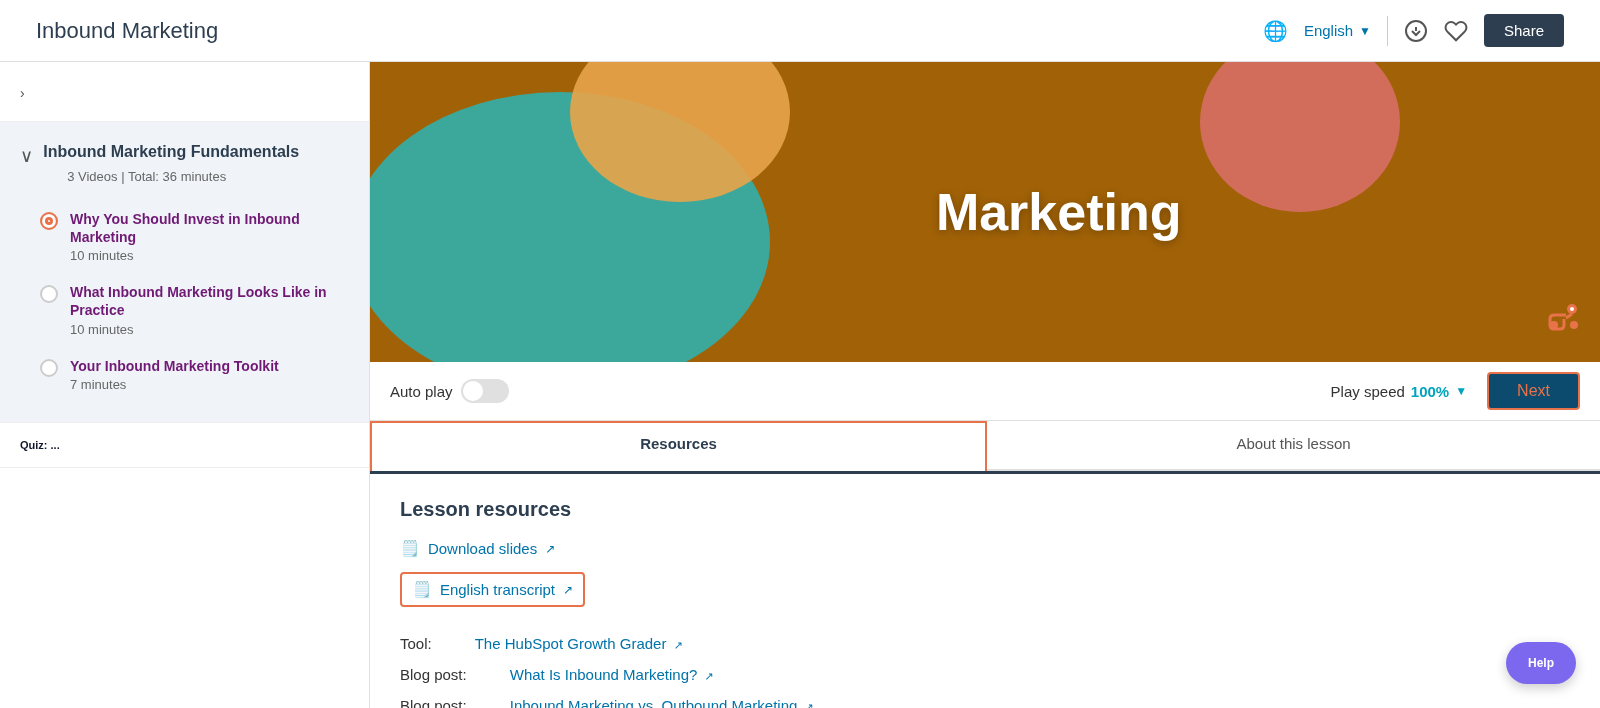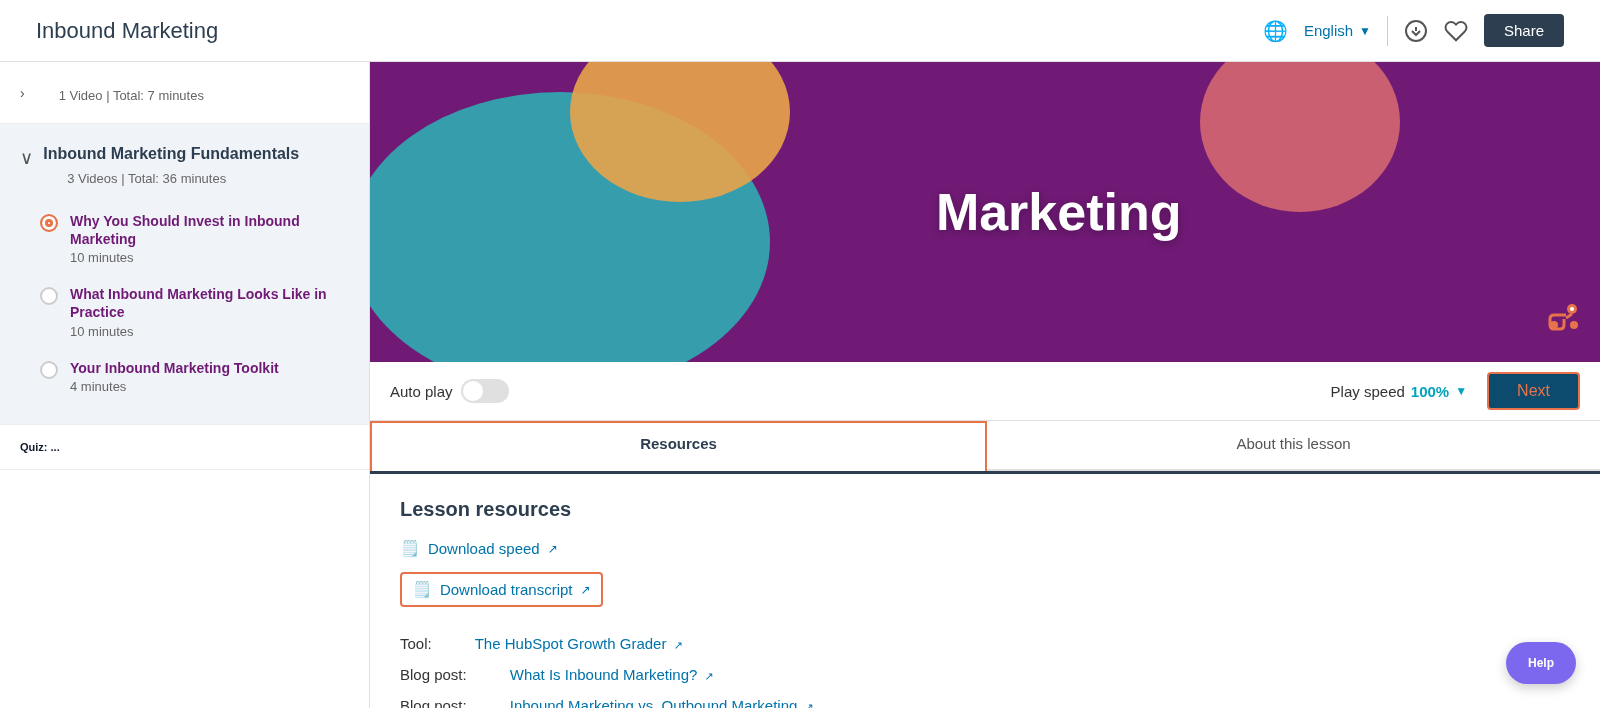--- a/index.html
+++ b/index.html
@@ -87,21 +87,21 @@
       font-size: 13px; color: #666; margin-top: 2px;
     }
 
     
     .content {
       flex: 1; overflow-y: auto; display: flex; flex-direction: column;
     }
 
     
     .video-container {
-      position: relative; background: #701a75; flex-shrink: 0;
+      position: relative; background: #a16207; flex-shrink: 0;
       height: 300px; overflow: hidden; text-decoration: underline;
     }
     .video-bg {
       width: 100%; height: 100%; position: relative;
     }
     .video-blob-teal {
       position: absolute; bottom: -30px; left: -20px;
       width: 420px; height: 300px; border-radius: 50%;
       background: #2ab5b5; opacity: 0.85;
     }
@@ -220,21 +220,20 @@
 </div>
 
 <div class="main">
 
   <div class="sidebar">
 
     <div class="sidebar-section">
       <div class="sidebar-section-header">
         <span class="chevron">›</span>
         <div>
-          <div class="section-meta">1 Video | Total: 7 minutes</div>
         </div>
       </div>
     </div>
 
     <div class="sidebar-section active">
       <div class="sidebar-section-header">
         <span class="chevron" style="font-size:18px;">∨</span>
         <div>
           <div class="section-title">Inbound Marketing Fundamentals</div>
           <div class="section-meta">3 Videos | Total: 36 minutes</div>
@@ -256,21 +255,21 @@
           <div class="lesson-info">
             <div class="lesson-name">What Inbound Marketing Looks Like in Practice</div>
             <div class="lesson-time">10 minutes</div>
           </div>
         </div>
 
         <div class="lesson-item">
           <div class="lesson-dot empty"></div>
           <div class="lesson-info">
             <div class="lesson-name">Your Inbound Marketing Toolkit</div>
-            <div class="lesson-time">4 minutes</div>
+            <div class="lesson-time">7 minutes</div>
           </div>
         </div>
       </div>
     </div>
 
     <div class="sidebar-section" style="padding:16px 20px;">
       <div style="font-size:11px;color:#0f172a;font-weight:bold;">Quiz: ...</div>
     </div>
   </div>
 
@@ -320,30 +319,30 @@
 
     <div style="height:3px;background:#2d3e50;flex-shrink:0;"></div>
 
     <div class="resources-panel">
       <div class="resources-title">Lesson resources</div>
 
       
       <div style="margin-bottom:14px;">
         <a class="resource-link" href="#">
           <span style="font-size:16px;">🗒️</span>
-          <span>Download speed</span>
+          <span>Download slides</span>
           <span style="font-size:12px;">↗</span>
         </a>
       </div>
 
       
       <div style="margin-bottom:14px;display:inline-flex;">
         <a class="resource-link highlighted" href="#">
           <span style="font-size:16px;">🗒️</span>
-          <span>Download transcript</span>
+          <span>English transcript</span>
           <span style="font-size:12px;">↗</span>
         </a>
       </div>
 
       
       <div class="resource-row">
         <span>Tool: </span>
         <a href="#">
           <span>The HubSpot Growth Grader</span>
           <span style="font-size:11px;margin-left:3px;">↗</span>

